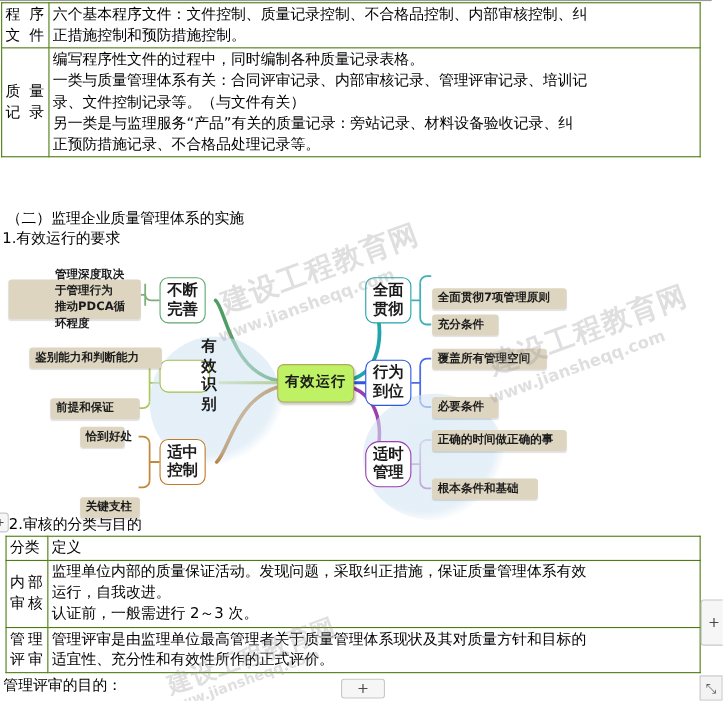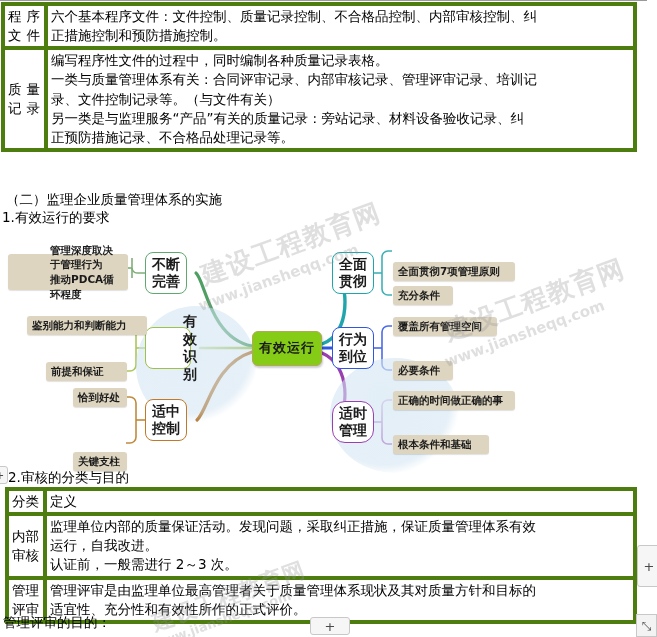--- a/index.html
+++ b/index.html
@@ -23,21 +23,21 @@
 
   
   table.doc {
     border-collapse: collapse;
     table-layout: fixed;
     width: 636px;
     font-size: 13.5px;
     line-height: 1.42;
   }
   table.doc td {
-    border: 4px solid #4d7c0f;
+    border: 1px solid #4d7c0f;
     padding: 1px 2px 1px 3px;
     vertical-align: middle;
     word-break: break-all;
   }
   table.doc td.label {
     text-align: justify;
     text-align-last: justify;
     padding-right: 4px;
   }
   table.doc td.body { vertical-align: middle; }
@@ -85,21 +85,21 @@
     text-align: left;
     white-space: nowrap;
     box-shadow: 0 1px 1px rgba(0,0,0,.12);
   }
   .node.branch {
     background: #ffffff;
     border: 1.6px solid #888;
     border-radius: 8px;
   }
   .node.center {
-    background: #84cc16;
+    background: #bef264;
     border: 1px solid #b3a758;
     border-radius: 6px;
     font-size: 13px;
     letter-spacing: 1px;
     box-shadow: 1px 2px 2px rgba(0,0,0,.2);
   }
 
   
   .wm {
     position: absolute;
@@ -232,30 +232,30 @@
     <path d="M374 194 h 8" fill="none" stroke="#a855bd" stroke-width="1.6"></path>
     <path d="M382 178 v 32" fill="none" stroke="#a855bd" stroke-width="1.6"></path>
     <path d="M382 178 a6 6 0 0 1 6 -6 h 4" fill="none" stroke="#a855bd" stroke-width="1.6"></path>
     <path d="M382 210 a6 6 0 0 0 6 6 h 4" fill="none" stroke="#a855bd" stroke-width="1.6"></path>
   </svg>
 
   <div class="node center" style="left:252px; top:103px; width:70px; height:35px;">有效运行</div>
 
   <div class="node branch" style="left:145px; top:24px; width:42px; height:42px; border-color:#5fa86f;">不断
 完善</div>
-  <div class="node branch" style="left:145px; top:99px; width:42px; height:42px; border-color:#9fc04a;padding-left:44px;">有效
+  <div class="node branch" style="left:145px; top:99px; width:42px; height:30px; border-color:#9fc04a;padding-left:44px;">有效
 识别</div>
   <div class="node branch" style="left:145px; top:171px; width:42px; height:42px; border-color:#c07a27;text-align:right;">适中
 控制</div>
 
   <div class="node leaf" style="left:8px; top:26px; width:120px; height:36px; white-space:pre-line; line-height:1.4;padding-left:42px;">管理深度取决于管理行为
 推动PDCA循环程度</div>
   <div class="node leaf" style="left:27px; top:88px; width:120px; height:19px;">鉴别能力和判断能力</div>
   <div class="node leaf" style="left:46px; top:134px; width:81px; height:19px;">前提和保证</div>
-  <div class="node leaf" style="left:73px; top:160px; width:54px; height:19px;">恰到好处</div>
+  <div class="node leaf" style="left:73px; top:160px; width:40px; height:19px;">恰到好处</div>
   <div class="node leaf" style="left:73px; top:224px; width:54px; height:19px;">关键支柱</div>
 
   <div class="node branch" style="left:332px; top:24px; width:42px; height:42px; border-color:#1fa5ab;">全面
 贯彻</div>
   <div class="node branch" style="left:332px; top:99px; width:42px; height:42px; border-color:#2f56e0;">行为
 到位</div>
   <div class="node branch" style="left:332px; top:173px; width:42px; height:42px; border-color:#9a3fb0;border-radius:13px;">适时
 管理</div>
 
   <div class="node leaf" style="left:393px; top:14px; width:122px; height:19px;margin-top:20px;">全面贯彻7项管理原则</div>

